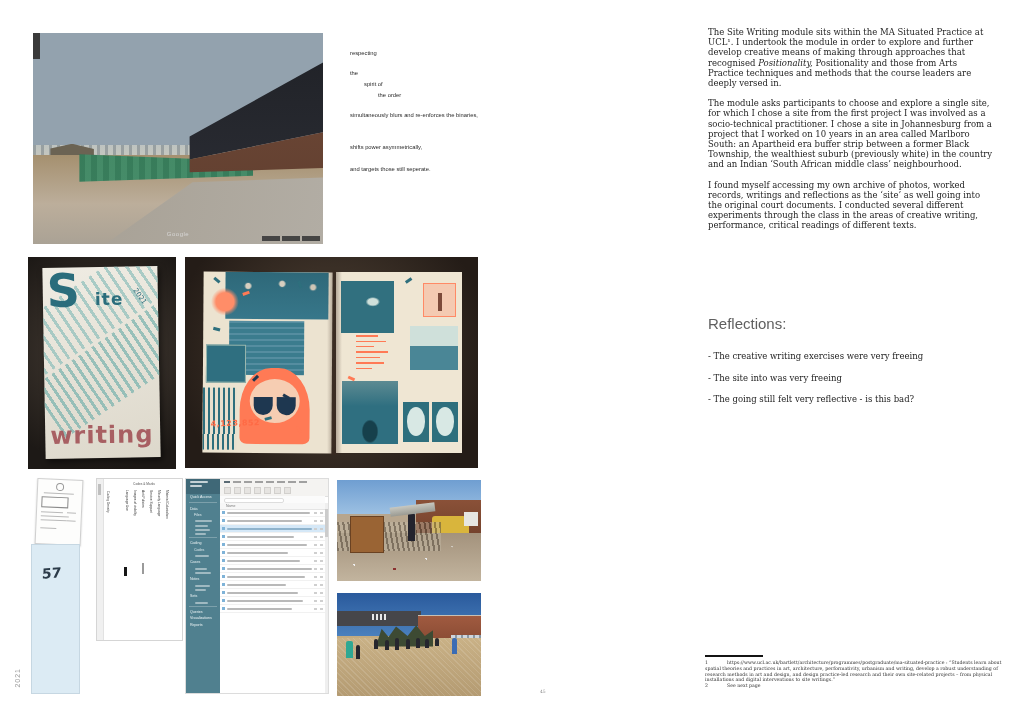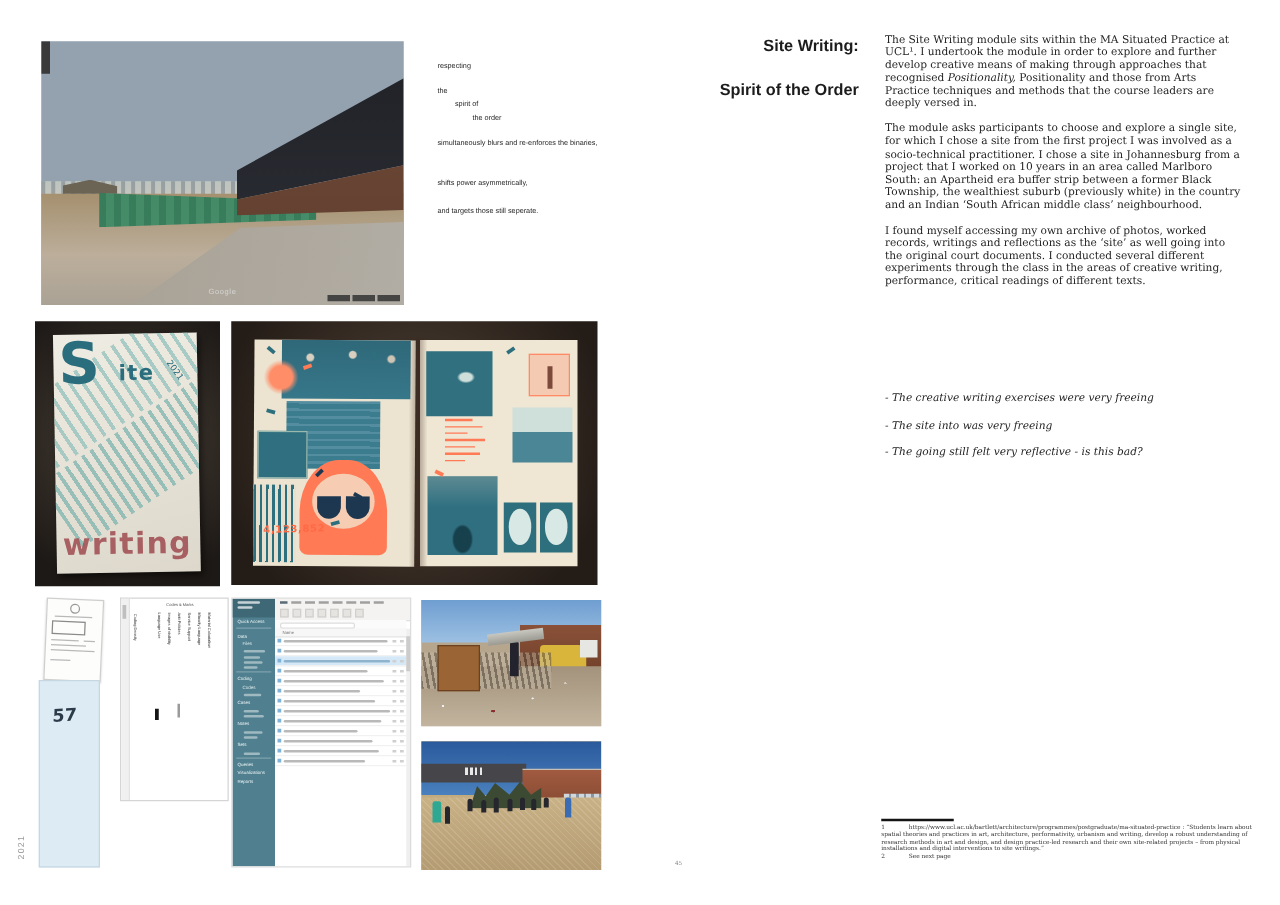--- a/index.html
+++ b/index.html
@@ -200,21 +200,21 @@
 
   
   .titleblock{left:545px;top:29px;width:142px;text-align:right;
       font-family:"Liberation Sans",sans-serif;color:#1c1c1c;}
   .titleblock .t1{font-size:13px;font-weight:600;}
   .titleblock .t2{font-size:13px;font-weight:600;margin-top:20px;}
   .bodycol{left:708px;top:27px;width:286px;font-size:8.5px;line-height:10.2px;color:#1e1e1e;}
   .bodycol p{margin:0 0 10px 0;}
   .refl{left:708px;top:315px;width:286px;}
   .refl h2{margin:0 0 20px 0;font:15px "Liberation Sans",sans-serif;color:#5f5f5f;font-weight:400;}
-  .refl p{margin:0 0 12.5px 0;font-style:italic;font-size:8.5px;line-height:9px;color:#232323;}
+  .refl p{margin:0 0 12.5px 0;font-size:8.5px;line-height:9px;color:#232323;}
   .footnotes{left:705px;top:655px;width:306px;font-size:4.7px;line-height:5.8px;color:#333;}
   .fn-rule{width:58px;height:2px;background:#141414;margin-bottom:3px;}
   .fn{position:relative;text-indent:22px;}
   .fn .num{position:absolute;left:0;top:0;text-indent:0;}
   .fn2{position:relative;text-indent:22px;}
   .pagenum{left:540px;top:689px;font:4.5px "DejaVu Serif",serif;color:#8a8a8a;}
   .yeartag{left:14px;top:668px;writing-mode:vertical-rl;transform:rotate(180deg);
       font:7px "Liberation Sans",sans-serif;color:#9a9a9a;letter-spacing:1px;}
 </style>
 </head>
@@ -536,32 +536,29 @@
     <div class="pp" style="left:26%;top:45%"></div>
     <div class="pp" style="left:33%;top:46%"></div>
     <div class="pp" style="left:40%;top:44%;height:12px"></div>
     <div class="pp" style="left:48%;top:45%"></div>
     <div class="pp" style="left:55%;top:44%"></div>
     <div class="pp" style="left:61%;top:45%;height:9px"></div>
     <div class="pp" style="left:68%;top:44%;height:8px"></div>
     <div class="pp" style="left:80%;top:44%;width:5px;height:16px;background:#3a6cb4"></div>
   </div>
 
-  <div class="abs titleblock">
-    <div class="t1">Site Writing:</div>
-    <div class="t2">Spirit of the Order</div>
-  </div>
 
   <div class="abs bodycol">
     <p><span>The Site Writing module sits within the MA Situated Practice at UCL¹. I undertook the module in order to explore and further develop creative means of making through approaches that recognised </span><em>Positionality,</em><span> Positionality and those from Arts Practice techniques and methods that the course leaders are deeply versed in.</span></p>
     <p>The module asks participants to choose and explore a single site, for which I chose a site from the first project I was involved as a socio-technical practitioner. I chose a site in Johannesburg from a project that I worked on 10 years in an area called Marlboro South: an Apartheid era buffer strip between a former Black Township, the wealthiest suburb (previously white) in the country and an Indian ‘South African middle class’ neighbourhood.</p>
     <p>I found myself accessing my own archive of photos, worked records, writings and reflections as the ‘site’ as well going into the original court documents. I conducted several different experiments through the class in the areas of creative writing, performance, critical readings of different texts.</p>
   </div>
 
   <div class="abs refl">
+    <h2>Reflections:</h2>
     <p>- The creative writing exercises were very freeing</p>
     <p>- The site into was very freeing</p>
     <p>- The going still felt very reflective - is this bad?</p>
   </div>
 
   <div class="abs footnotes">
     <div class="fn-rule"></div>
     <div class="fn">
       <span class="num">1</span>
       <span>https://www.ucl.ac.uk/bartlett/architecture/programmes/postgraduate/ma-situated-practice : “Students learn about spatial theories and practices in art, architecture, performativity, urbanism and writing, develop a robust understanding of research methods in art and design, and design practice-led research and their own site-related projects – from physical installations and digital interventions to site writings.”</span>

